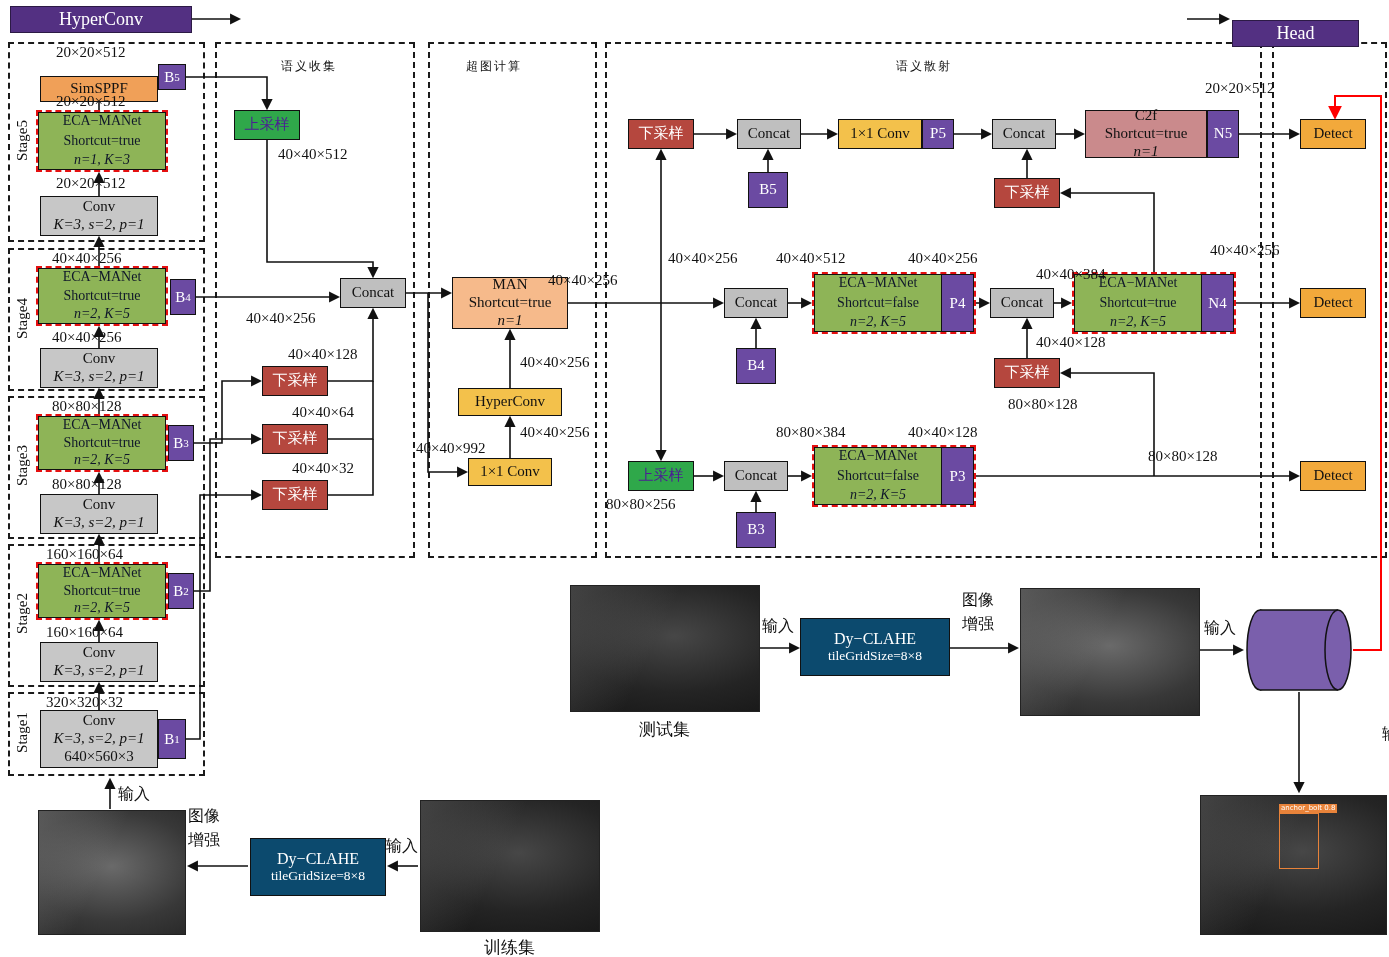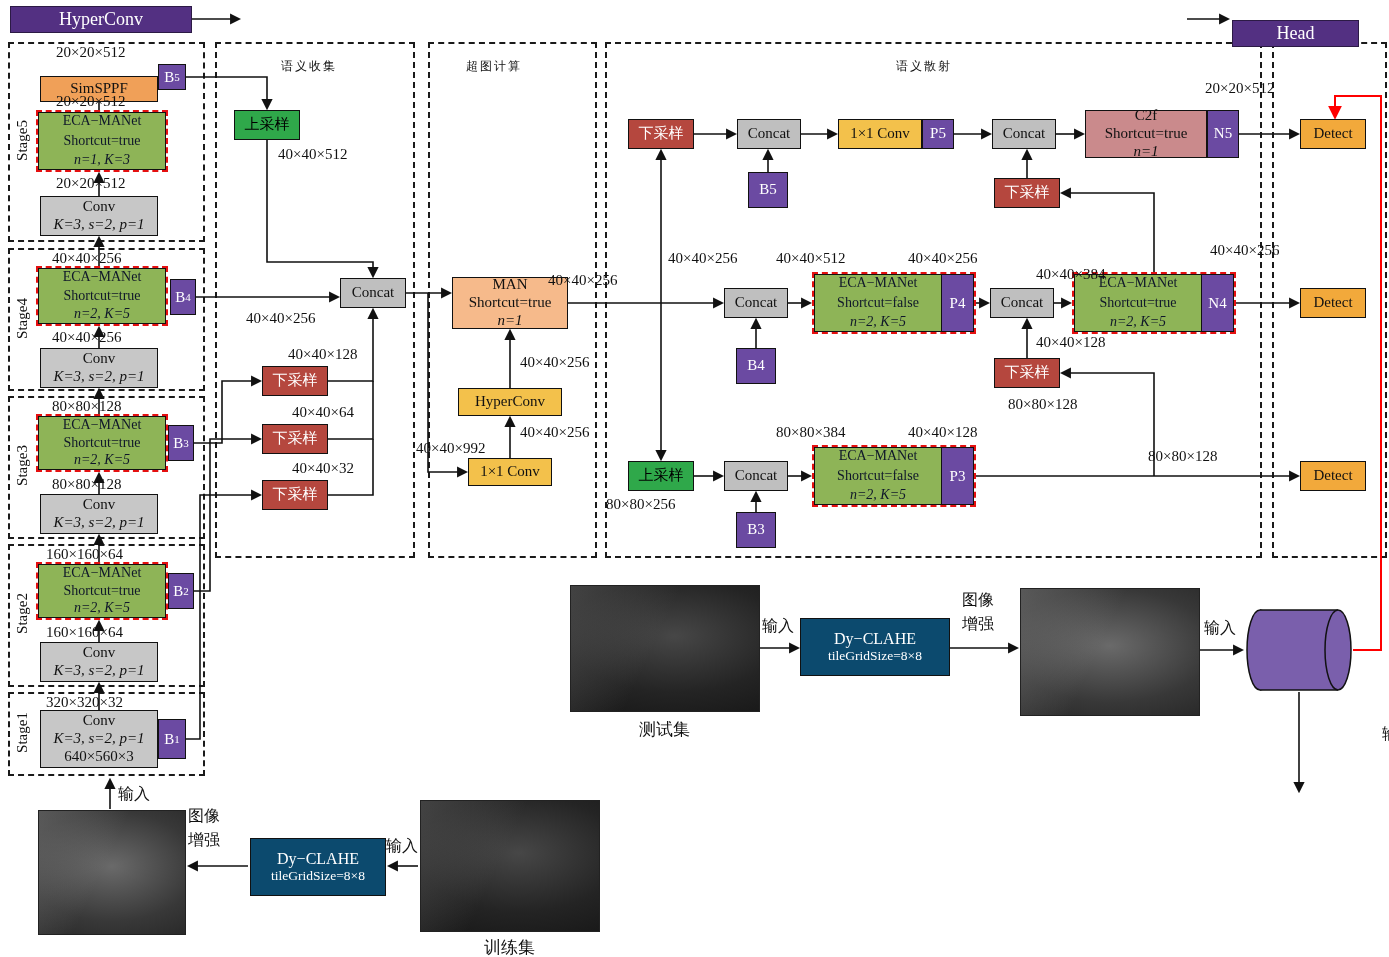--- a/index.html
+++ b/index.html
@@ -6,21 +6,21 @@
 html,body{background:#fff}
 #canvas{position:relative;width:1389px;height:957px;background:#fff;font-family:"Liberation Serif","DejaVu Serif",serif;color:#111;overflow:hidden}
 .hdr{position:absolute;background:#533082;color:#fff;display:flex;align-items:center;justify-content:center;font-size:18px;border:1px solid #2c1a45;z-index:2}
 .dash{position:absolute;border:2px dashed #1a1a1a;z-index:0}
 .rw{position:absolute;border:2px dashed #e51010;display:flex;align-items:stretch;z-index:2}
 .eca{flex:1;background:#8EB457;border:1px solid #111;display:flex;flex-direction:column;align-items:center;justify-content:space-between;text-align:center;font-size:14px;line-height:1.2;color:#0f172a}
 .ptag{width:32px;background:#6B4AA2;color:#fff;border:1px solid #111;border-left:none;display:flex;align-items:center;justify-content:center;font-size:15px}
 .b{position:absolute;border:1.2px solid #111;display:flex;flex-direction:column;align-items:center;justify-content:center;text-align:center;font-size:15px;line-height:1.18;color:#111;z-index:2}
 .tag{position:absolute;background:#6B4AA2;color:#fff;border:1.2px solid #111;display:flex;align-items:center;justify-content:center;font-size:15px;z-index:2}
 .or{background:#F0A058}.gy{background:#C7C7C7}.cc{background:#BFBFBF}.pu{background:#6B4AA2;color:#fff}
-.rd{background:#B5473E;color:#fff}.gn{background:#2FA84A;color:#000000}.yl{background:#F3C14B}
+.rd{background:#B5473E;color:#fff}.gn{background:#2FA84A;color:#4c1d95}.yl{background:#F3C14B}
 .pk{background:#CA8A8C}.dt{background:#F2A93B}.bl{background:#0c4a6e;color:#fff}.mn{background:#F6BA8B}
 .lbl{position:absolute;font-size:15px;white-space:nowrap;z-index:3}
 .cn{font-size:16px}
 .big{font-size:17px}
 .ttl{position:absolute;font-size:12px;letter-spacing:2px;z-index:3}
 .stg{position:absolute;width:80px;text-align:center;font-size:15px;transform:rotate(-90deg);z-index:3}
 .it{font-style:italic}
 .img{position:absolute;background:linear-gradient(115deg,rgba(110,110,110,.45) 0%,rgba(25,25,25,0) 45%),radial-gradient(ellipse 130% 100% at 55% 40%,#474747 0%,#242424 45%,#0c0c0c 100%);border:1px solid #222;z-index:2}
 .img2{background:linear-gradient(115deg,rgba(150,150,150,.4) 0%,rgba(40,40,40,0) 45%),radial-gradient(ellipse 130% 100% at 50% 45%,#6a6a6a 0%,#383838 45%,#141414 100%)}
 .wires{position:absolute;left:0;top:0;z-index:1}
@@ -324,20 +324,24 @@
     <svg width="108" height="84" viewBox="0 0 108 84">
       <ellipse cx="15" cy="42" rx="13" ry="40" fill="#7A5FAC" stroke="#111" stroke-width="1.5"></ellipse>
       <rect x="15" y="2" width="78" height="80" fill="#7A5FAC"></rect>
       <line x1="15" y1="2" x2="93" y2="2" stroke="#111" stroke-width="1.5"></line>
       <line x1="15" y1="82" x2="93" y2="82" stroke="#111" stroke-width="1.5"></line>
       <ellipse cx="93" cy="42" rx="13" ry="40" fill="#7A5FAC" stroke="#111" stroke-width="1.5"></ellipse>
     </svg>
   </div>
   <div class="lbl cn" style="left:1382px;top:724px">输出</div>
 
+  <div class="img" style="left:1200px;top:795px;width:187px;height:140px">
+    <div style="position:absolute;left:78px;top:17px;width:40px;height:56px;border:1.5px solid #e8833a"></div>
+    <div style="position:absolute;left:78px;top:8px;font-size:7px;line-height:9px;padding:0 2px;background:#e8833a;color:#fff;font-family:'DejaVu Sans',sans-serif;white-space:nowrap">anchor_bolt 0.8</div>
+  </div>
 
   <div class="img" style="left:420px;top:800px;width:180px;height:132px"></div>
   <div class="lbl big" style="left:484px;top:936px">训练集</div>
   <div class="lbl cn" style="left:386px;top:836px">输入</div>
   <div class="b bl" style="left:250px;top:838px;width:136px;height:58px">
     <span class="dy1">Dy−CLAHE</span>
     <span class="dy2">tileGridSize=8×8</span>
   </div>
   <div class="lbl cn" style="left:188px;top:806px">图像</div>
   <div class="lbl cn" style="left:188px;top:830px">增强</div>

